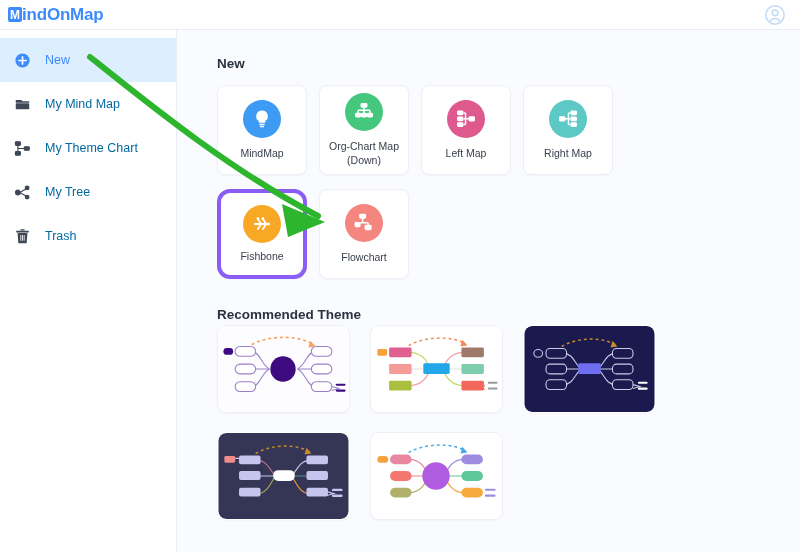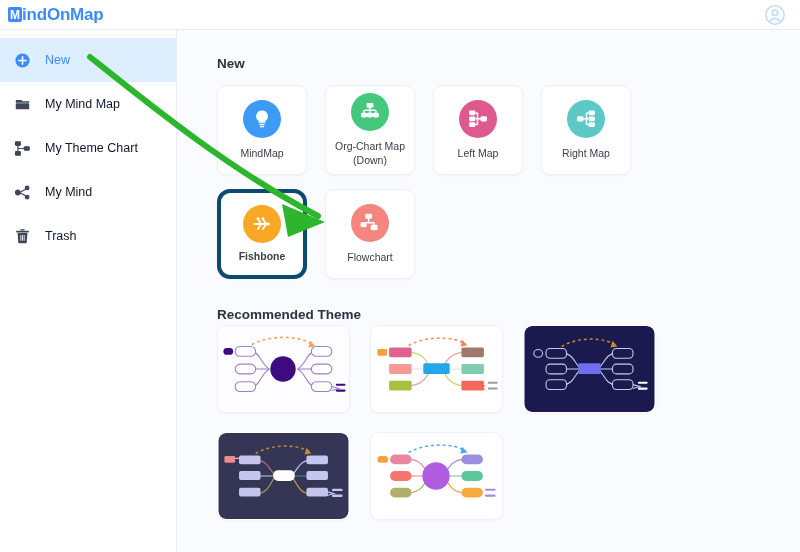--- a/index.html
+++ b/index.html
@@ -44,56 +44,55 @@
     position: absolute; top: 30px; left: 0;
     width: 177px; height: 522px;
     background: #ffffff;
     border-right: 1px solid #e9edf3;
     padding-top: 8px;
     z-index: 4;
   }
   .side-item {
     height: 44px; display: flex; align-items: center;
     padding-left: 14px; gap: 14px;
-    font-size: 12.5px; color: #0f172a;
+    font-size: 12.5px; color: #0369a1;
     cursor: pointer;
   }
   .side-item.active { background: #ddeeff; color: #3d8bfd; }
   .side-item .ic { width: 17px; height: 17px; display: block; flex: 0 0 17px; }
 
   
   .main {
     position: absolute; top: 30px; left: 177px;
     width: 623px; height: 522px;
     background: #fafbff;
     padding: 26px 0 0 40px;
     overflow: hidden;
   }
   .sec-title {
     font-size: 13.5px; font-weight: bold; color: #2b3240;
     margin: 0 0 14px 0;
   }
   .sec-title.theme { margin-top: 28px; margin-bottom: 3px; }
 
-  .card-row { display: flex; gap: 18px; margin-bottom: 14px; }
+  .card-row { display: flex; gap: 12px; margin-bottom: 14px; }
   .card {
     width: 90px; height: 90px;
     background: #ffffff;
     border: 1px solid #eef0f5;
     border-radius: 8px;
     display: flex; flex-direction: column;
     align-items: center; justify-content: center;
     cursor: pointer;
     position: relative;
     box-shadow: 0 1px 2px rgba(30,40,70,.04);
   }
   .card.selected {
-    border: 4px solid #0c4a6e;
+    border: 4px solid #8b5cf6;
     border-radius: 13px;
-    font-weight: bold;
   }
   .card-icon {
     width: 38px; height: 38px; border-radius: 50%;
     display: flex; align-items: center; justify-content: center;
     margin-bottom: 9px;
   }
   .card.selected .card-icon { margin-bottom: 7px; }
   .card-label {
     font-size: 10.5px; color: #39404e; text-align: center;
     line-height: 1.25; padding: 0 3px;
@@ -172,21 +171,21 @@
 
   <div class="side-item">
     <span class="ic">
       <svg viewBox="0 0 24 24" fill="#3f4756" stroke="#3f4756" stroke-width="1.7">
         <path d="M8 12l9-5M8 12l9 5" fill="none"></path>
         <circle cx="5.5" cy="12" r="3.3"></circle>
         <circle cx="18.5" cy="5.5" r="2.6"></circle>
         <circle cx="18.5" cy="18.5" r="2.6"></circle>
       </svg>
     </span>
-    <span>My Mind</span>
+    <span>My Tree</span>
   </div>
 
   <div class="side-item">
     <span class="ic">
       <svg viewBox="0 0 24 24" fill="#3f4756">
         <rect x="3" y="4" width="18" height="2.2" rx="0.6"></rect>
         <rect x="9" y="1.6" width="6" height="2" rx="0.6"></rect>
         <path d="M5 7h14l-1.2 14.4H6.2z"></path>
         <path d="M9.6 10v8M12 10v8M14.4 10v8" stroke="#fff" stroke-width="1.2"></path>
       </svg>

